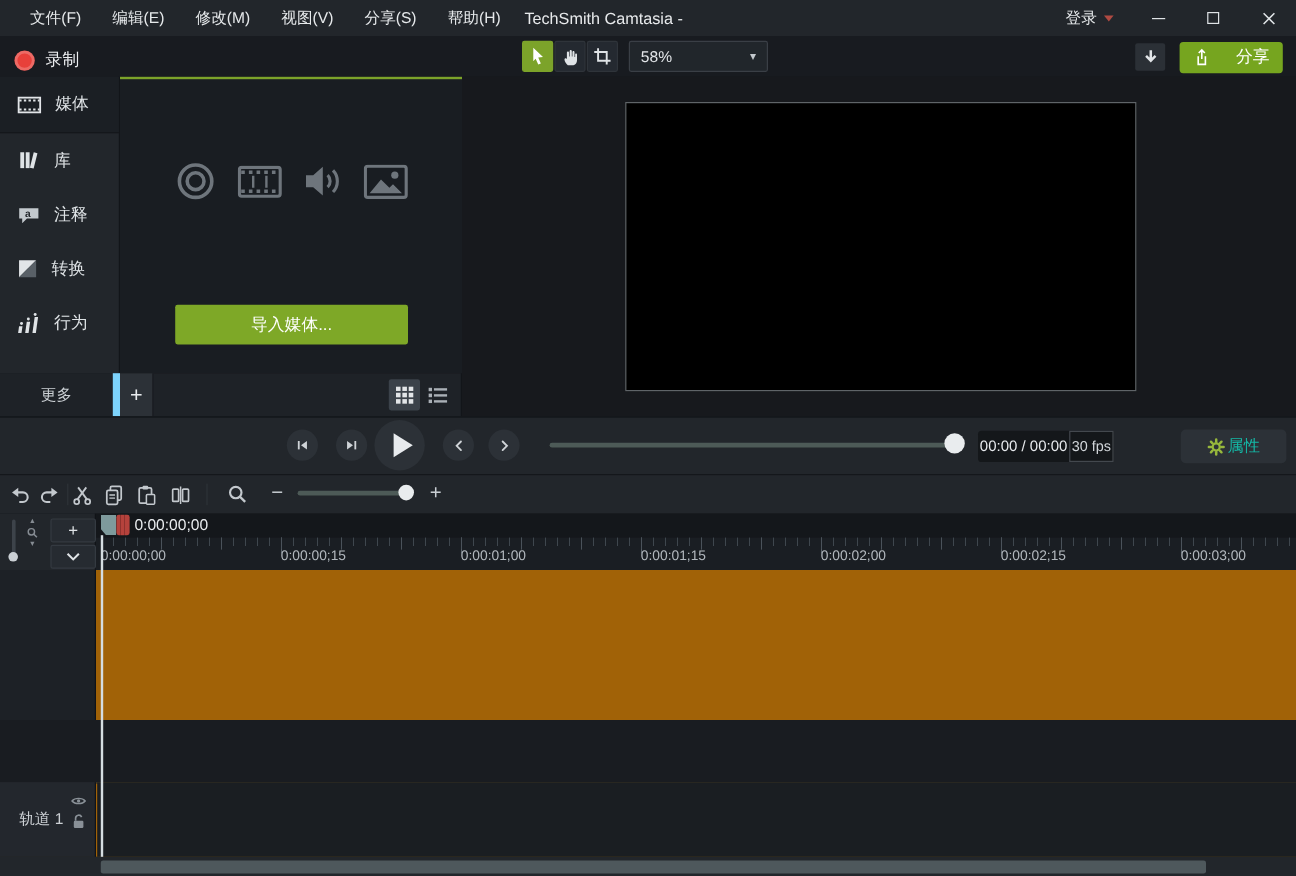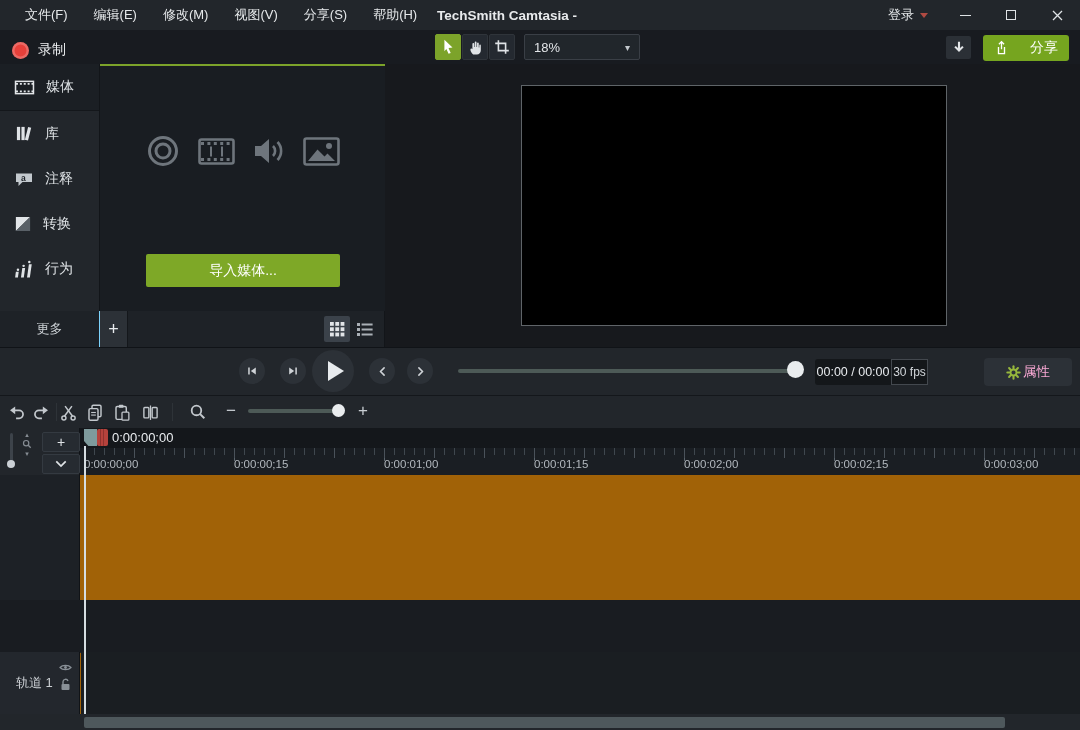--- a/index.html
+++ b/index.html
@@ -7,21 +7,21 @@
   .app{ position:relative; width:1080px; height:730px; overflow:hidden;
         background:#17191d; font-family:"Liberation Sans","DejaVu Sans",sans-serif;
         color:#dfe3e6; -webkit-font-smoothing:antialiased;}
   .abs{ position:absolute; }
 
   
   .titlebar{ left:0; top:0; width:1080px; height:30px; background:#22262b; display:flex; align-items:center; }
   .menu{ display:flex; align-items:center; padding-left:12px; gap:0; }
   .menu-item{ font-size:13px; color:#e6e9eb; padding:0 13px; height:30px; display:flex; align-items:center; cursor:default;}
   .win-title{ position:absolute; left:437px; top:0; height:30px; display:flex; align-items:center;
-              font-size:13.5px; color:#e8eaec;font-weight:bold; }
+              font-size:13.5px; color:#e8eaec; }
   .title-right{ position:absolute; right:0; top:0; height:30px; display:flex; align-items:center; }
   .login{ display:flex; align-items:center; gap:6px; padding:0 14px; height:30px; font-size:13px; color:#e6e9eb;}
   .login-caret{ width:0; height:0; border-left:4px solid transparent; border-right:4px solid transparent; border-top:5px solid #b04a42; }
   .win-btn{ width:46px; height:30px; display:flex; align-items:center; justify-content:center; }
   .min-glyph{ width:11px; height:0; border-top:1px solid #dfe3e6; }
   .max-glyph{ width:10px; height:10px; border:1px solid #dfe3e6; }
 
   
   .toolbar2{ left:0; top:30px; width:1080px; height:34px; background:#181b20; }
   .record-btn{ left:12px; top:37px; height:22px; display:flex; align-items:flex-end; gap:9px; }
@@ -39,21 +39,21 @@
   .share-btn{ left:983px; top:35px; width:86px; height:26px; background:#76a51f; border-radius:3px;
               display:flex; align-items:center; justify-content:center; gap:21px; color:#fff; font-size:14px; }
 
   
   .sidebar{ left:0; top:64px; width:100px; height:247px; background:#22262b; border-right:1px solid #121519;}
   .side-item{ height:45px; display:flex; align-items:center; gap:11px; padding-left:14px; font-size:14px; color:#dfe3e6;}
   .side-item.selected{ height:47px; background:#1b1f24; border-bottom:1px solid #14171b; }
 
   
   .panel-footer{ left:0; top:311px; width:385px; height:36px; background:#1e2227; display:flex; align-items:stretch; border-right:1px solid #121519;}
-  .more-cell{ width:100px; display:flex; align-items:center; justify-content:center; font-size:13px; color:#ccd1d5; border-right:1px solid #7dd3fc;}
+  .more-cell{ width:100px; display:flex; align-items:center; justify-content:center; font-size:13px; color:#ccd1d5; border-right:6px solid #7dd3fc;}
   .plus-cell{ width:28px; display:flex; align-items:center; justify-content:center; background:#2c3137; font-size:18px; color:#e8ebee; border-right:1px solid #14171b;}
   .view-toggles{ margin-left:auto; display:flex; align-items:center; gap:2px; padding-right:6px;}
   .view-btn{ width:26px; height:26px; display:flex; align-items:center; justify-content:center; border-radius:2px;}
   .view-btn.selected{ background:#3b424a; }
 
   
   .media-panel{ left:100px; top:64px; width:285px; height:247px; background:#191d22; border-top:2px solid #7ca32a;}
   .media-header{ height:33px; background:#14171b; display:flex; align-items:center; justify-content:center;
                  font-size:15px; color:#e2e5e8; }
   .bin-icons{ position:absolute; left:0; top:68px; width:285px; display:flex; justify-content:center; gap:18px; align-items:center;}
@@ -71,21 +71,21 @@
   .pb-sm{ width:26px; height:26px; top:10px; }
   .pb-play{ width:42px; height:42px; top:2px; left:312px; }
   .play-tri{ width:0; height:0; border-top:10px solid transparent; border-bottom:10px solid transparent; border-left:16px solid #e8ebee; margin-left:5px;}
   .scrub-track{ position:absolute; left:458px; top:21px; width:342px; height:4px; background:#4d5a57; border-radius:2px;}
   .scrub-knob{ position:absolute; left:787px; top:13px; width:17px; height:17px; border-radius:50%; background:#e9ecee;}
   .time-box{ position:absolute; left:815px; top:11px; width:76px; height:26px; background:#14171a; border-radius:3px 0 0 3px;
              display:flex; align-items:center; justify-content:center; font-size:12.5px; color:#e8ebee;}
   .fps-box{ position:absolute; left:891px; top:11px; width:37px; height:26px; background:#14171a; border:1px solid #43484e;
             display:flex; align-items:center; justify-content:center; font-size:12px; color:#d2d6da;}
   .props-btn{ position:absolute; left:984px; top:10px; width:88px; height:28px; background:#2c3137; border-radius:4px;
-              display:flex; align-items:center; justify-content:center; gap:2px; font-size:13.5px; color:#f9a8d4;}
+              display:flex; align-items:center; justify-content:center; gap:2px; font-size:13.5px; color:#14b8a6;}
 
   
   .tl-toolbar{ left:0; top:396px; width:1080px; height:32px; background:#22262b; }
   .tl-icon{ position:absolute; top:4px; width:24px; height:24px; display:flex; align-items:center; justify-content:center;}
   .tl-sep{ position:absolute; top:7px; width:1px; height:18px; background:#2e3338; }
   .tlz-minus,.tlz-plus{ position:absolute; top:3px; width:20px; height:24px; display:flex; align-items:center; justify-content:center;
              font-size:17px; color:#c9ced3;}
   .tlz-track{ position:absolute; left:248px; top:13px; width:96px; height:4px; background:#4d5a57; border-radius:2px;}
   .tlz-knob{ position:absolute; left:332px; top:8px; width:13px; height:13px; border-radius:50%; background:#e9ecee;}
 
@@ -183,21 +183,21 @@
       </svg>
     </div>
     <div class="tool-tile">
       <svg width="16" height="16" viewBox="0 0 20 20">
         <path d="M5.5 1.5v13h13" stroke="#dfe3e6" stroke-width="2" fill="none"></path>
         <path d="M1.5 5.5h13v13" stroke="#dfe3e6" stroke-width="2" fill="none"></path>
       </svg>
     </div>
   </div>
   <div class="abs zoom-dd">
-    <span>18%</span>
+    <span>58%</span>
     <span class="caret">▾</span>
   </div>
   <div class="abs dl-tile">
     <svg width="14" height="15" viewBox="0 0 16 17">
       <path d="M8 2v9M3.5 7.5L8 12l4.5-4.5" stroke="#e2e5e8" stroke-width="2.4" fill="none"></path>
     </svg>
   </div>
   <div class="abs share-btn">
     <svg width="15" height="16" viewBox="0 0 20 21">
       <path d="M6 9v9h8V9" stroke="#fff" stroke-width="1.8" fill="none"></path>

